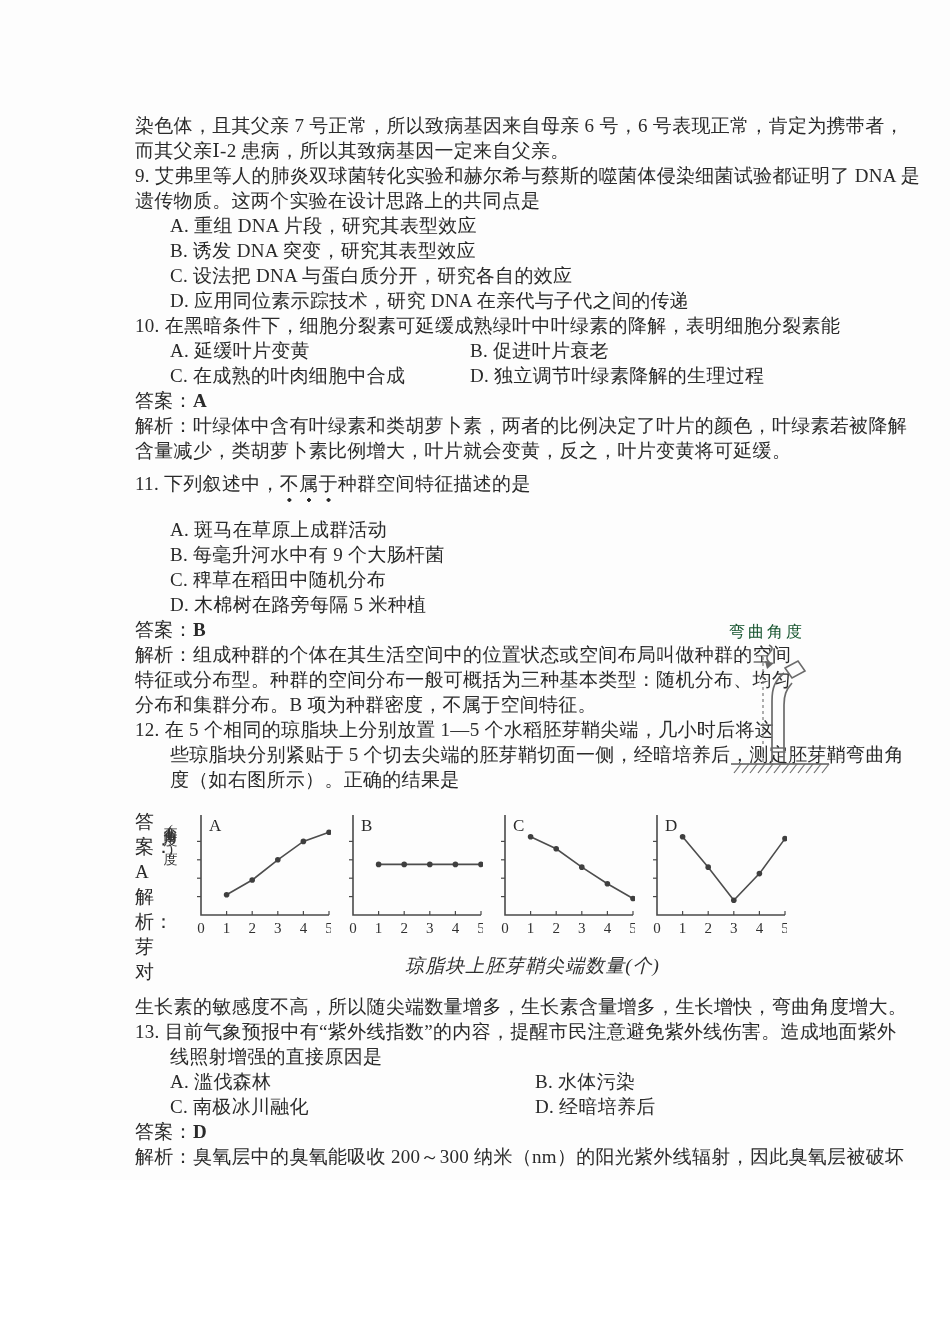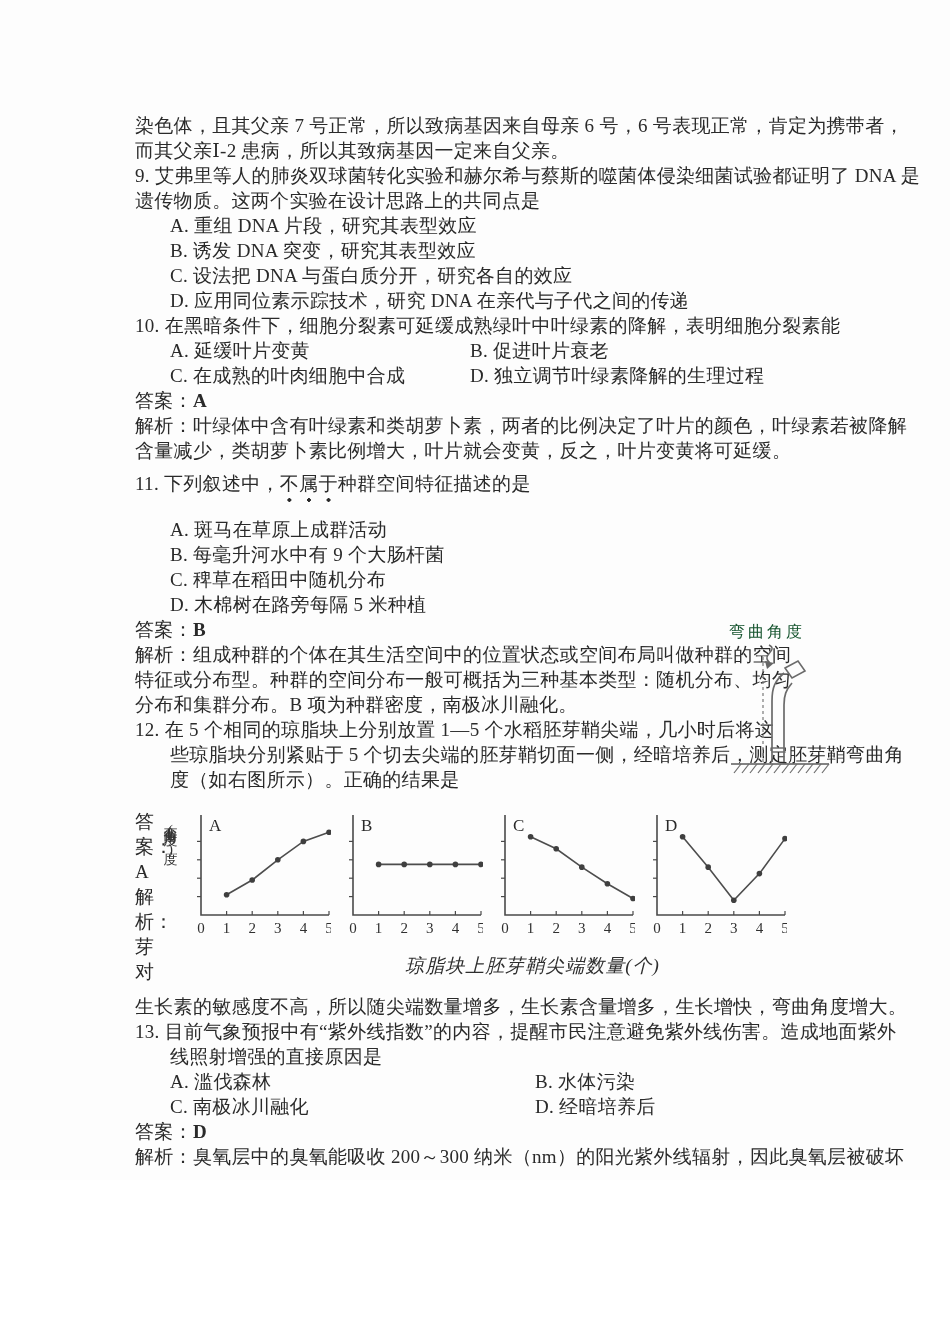--- a/index.html
+++ b/index.html
@@ -94,21 +94,21 @@
     <div class="ln">含量减少，类胡萝卜素比例增大，叶片就会变黄，反之，叶片变黄将可延缓。</div>
 
     <div class="ln q11-stem"><span>11. 下列叙述中，</span><span class="emph">不属于</span><span>种群空间特征描述的是</span></div>
     <div class="ln indent">A. 斑马在草原上成群活动</div>
     <div class="ln indent">B. 每毫升河水中有 9 个大肠杆菌</div>
     <div class="ln indent">C. 稗草在稻田中随机分布</div>
     <div class="ln indent">D. 木棉树在路旁每隔 5 米种植</div>
     <div class="ln"><span>答案：</span><span class="ans-letter">B</span></div>
     <div class="ln"><span>解析：</span><span>组成种群的个体在其生活空间中的位置状态或空间布局叫做种群的空间</span></div>
     <div class="ln">特征或分布型。种群的空间分布一般可概括为三种基本类型：随机分布、均匀</div>
-    <div class="ln">分布和集群分布。B 项为种群密度，南极冰川融化。</div>
+    <div class="ln">分布和集群分布。B 项为种群密度，不属于空间特征。</div>
 
     <div class="ln">12. 在 5 个相同的琼脂块上分别放置 1—5 个水稻胚芽鞘尖端，几小时后将这</div>
     <div class="ln indent">些琼脂块分别紧贴于 5 个切去尖端的胚芽鞘切面一侧，经暗培养后，测定胚芽鞘弯曲角</div>
     <div class="ln indent">度（如右图所示）。正确的结果是</div>
 
     <div class="fig12">
       <div class="wrap-col">答
 案：
 A
 解

